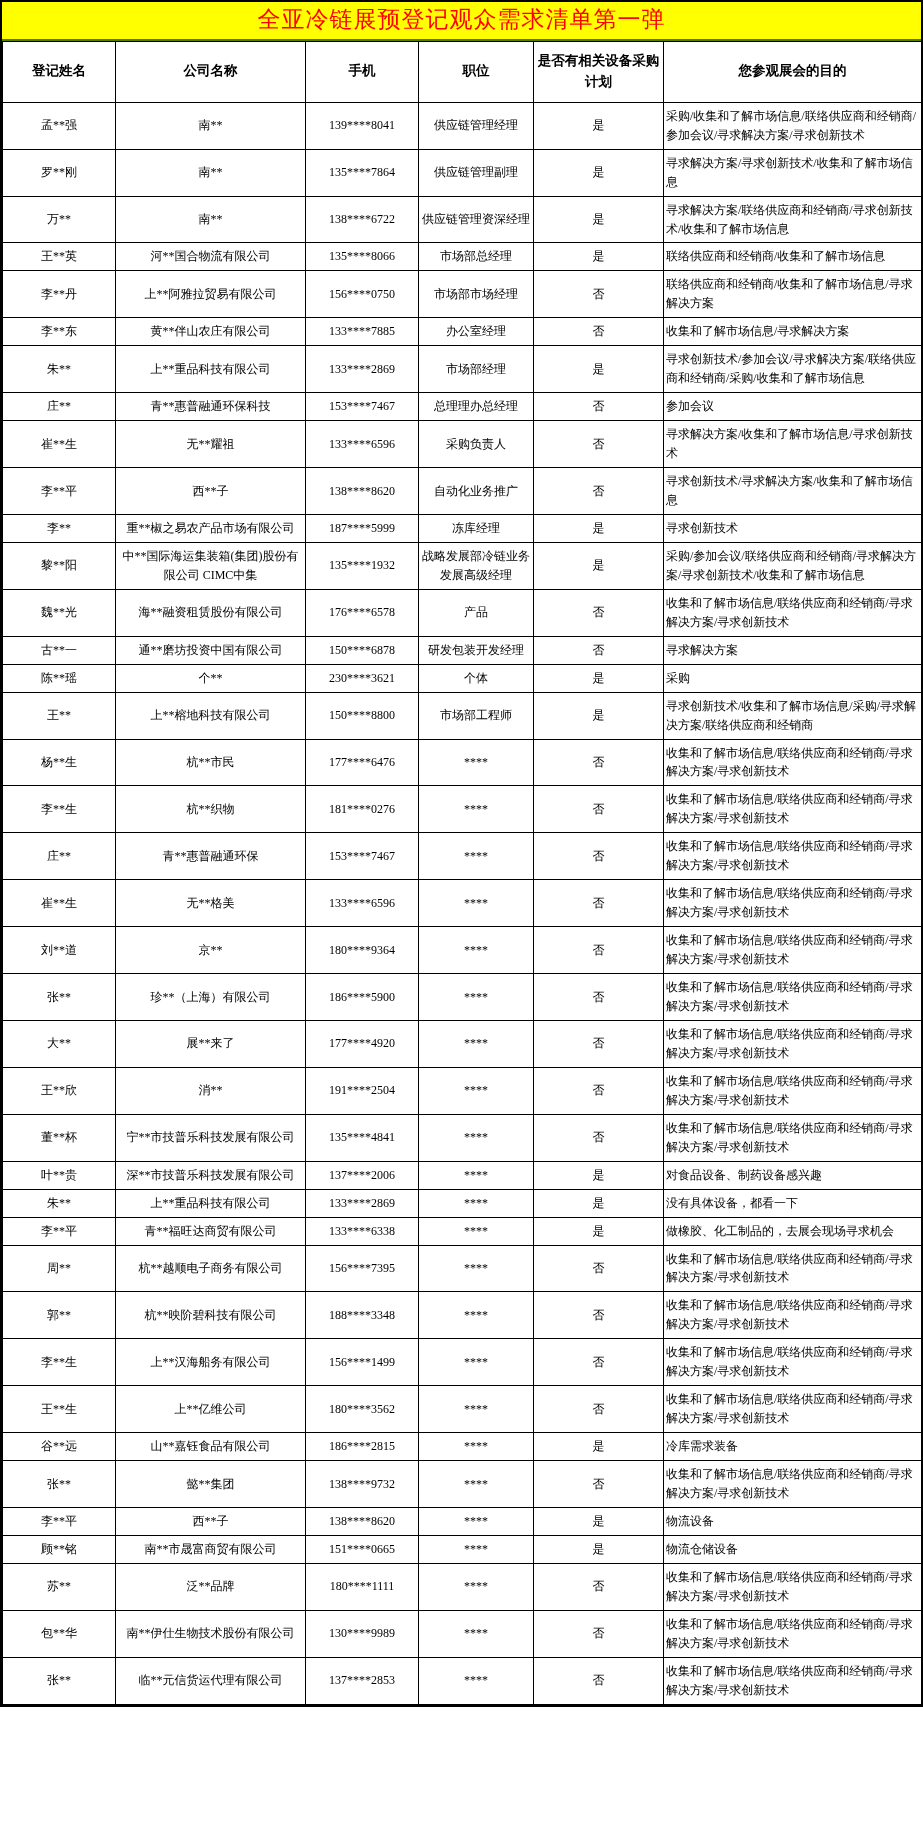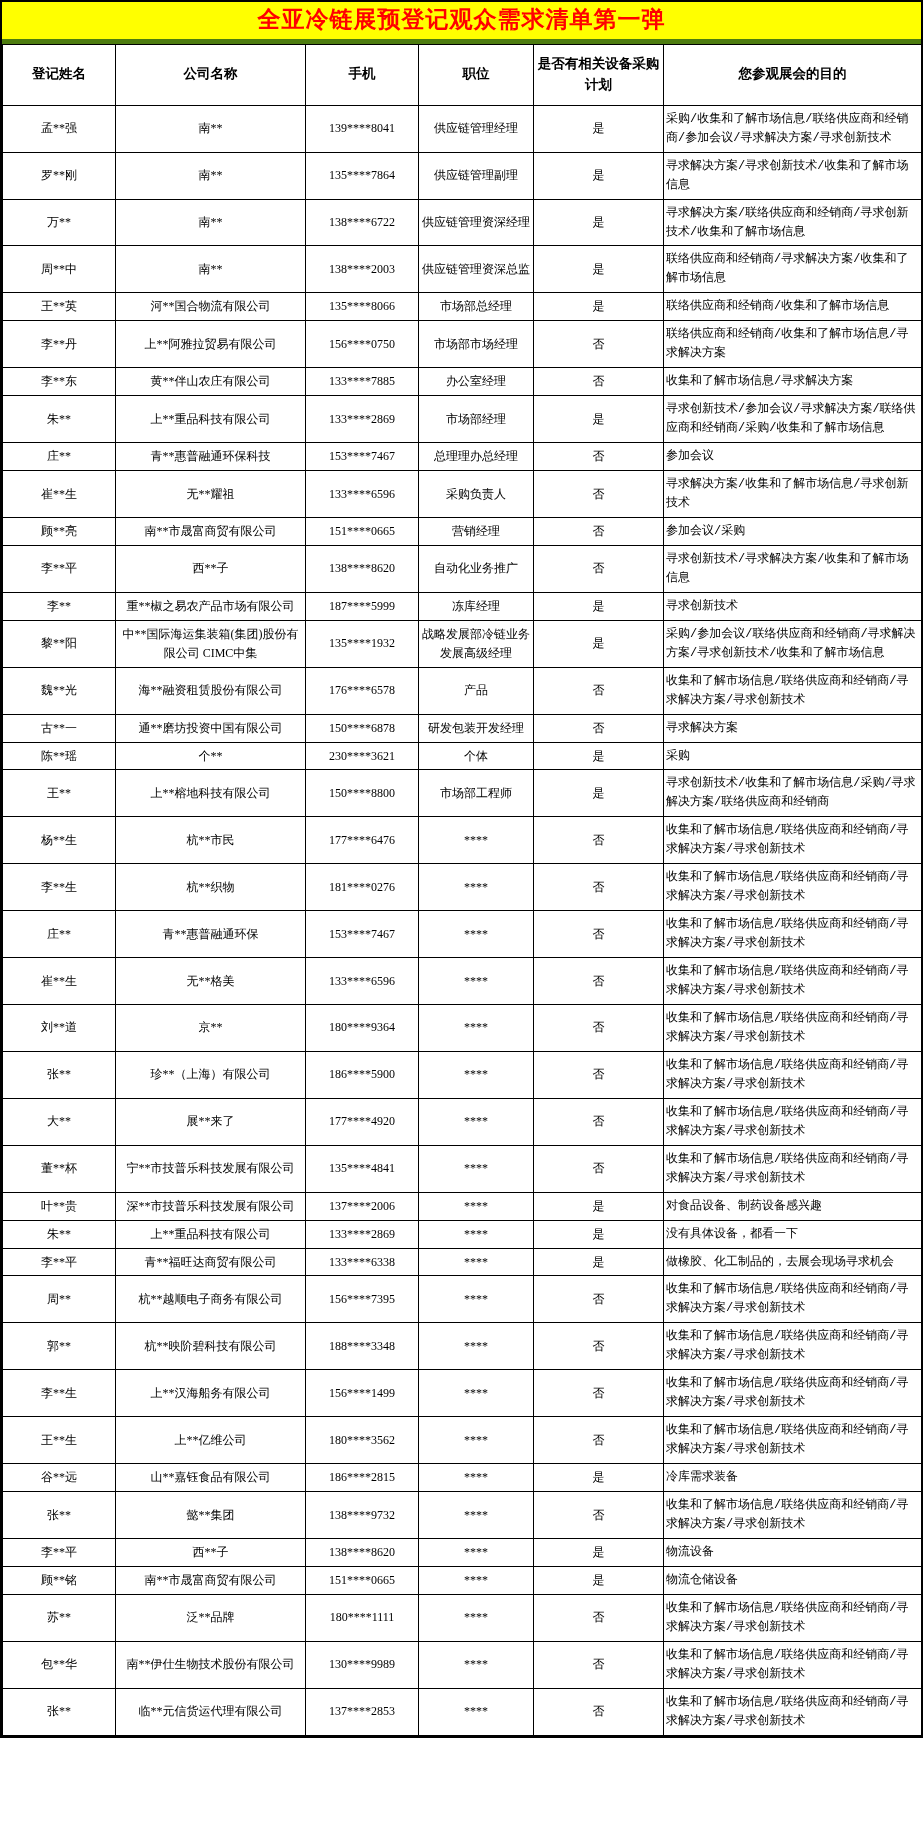--- a/index.html
+++ b/index.html
@@ -10,26 +10,26 @@
   }
   .sheet {
     width: 923px;
     box-sizing: border-box;
     background: #ffffff;
     border: 2px solid #000000;
   }
   .title-bar {
     background: #ffff00;
     color: #ff0000;
-    font-weight: bold;
+    font-weight: normal;
     font-size: 23px;
     text-align: center;
     line-height: 1.3;
     padding: 3px 0 4px 0;
-    border-bottom: 5px solid #4d7c0f;
+    border-bottom: 2px solid #4d7c0f;
     letter-spacing: 1px;
   }
   table.reg {
     width: 100%;
     border-collapse: collapse;
     table-layout: fixed;
     background: #ffffff;
   }
   table.reg col.c1 { width: 113px; }
   table.reg col.c2 { width: 190px; }
@@ -56,21 +56,20 @@
     line-height: 1.58;
     padding: 4px 2px;
     vertical-align: middle;
     color: #000000;
   }
   td.center { text-align: center; }
   td.purpose {
     text-align: left;
     padding-left: 4px;
     padding-right: 3px;
-    font-family: Liberation Mono, monospace;
   }
 </style>
 </head>
 <body>
 
 <div class="sheet">
   <div class="title-bar">全亚冷链展预登记观众需求清单第一弹</div>
   <table class="reg">
     <colgroup>
       <col class="c1">
@@ -109,28 +108,20 @@
         </tr>
         <tr>
           <td class="center">万**</td>
           <td class="center">南**</td>
           <td class="center">138****6722</td>
           <td class="center">供应链管理资深经理</td>
           <td class="center">是</td>
           <td class="purpose">寻求解决方案/联络供应商和经销商/寻求创新技术/收集和了解市场信息</td>
         </tr>
         <tr>
-          <td class="center">周**中</td>
-          <td class="center">南**</td>
-          <td class="center">138****2003</td>
-          <td class="center">供应链管理资深总监</td>
-          <td class="center">是</td>
-          <td class="purpose">联络供应商和经销商/寻求解决方案/收集和了解市场信息</td>
-        </tr>
-        <tr>
           <td class="center">王**英</td>
           <td class="center">河**国合物流有限公司</td>
           <td class="center">135****8066</td>
           <td class="center">市场部总经理</td>
           <td class="center">是</td>
           <td class="purpose">联络供应商和经销商/收集和了解市场信息</td>
         </tr>
         <tr>
           <td class="center">李**丹</td>
           <td class="center">上**阿雅拉贸易有限公司</td>
@@ -165,28 +156,20 @@
         </tr>
         <tr>
           <td class="center">崔**生</td>
           <td class="center">无**耀祖</td>
           <td class="center">133****6596</td>
           <td class="center">采购负责人</td>
           <td class="center">否</td>
           <td class="purpose">寻求解决方案/收集和了解市场信息/寻求创新技术</td>
         </tr>
         <tr>
-          <td class="center">顾**亮</td>
-          <td class="center">南**市晟富商贸有限公司</td>
-          <td class="center">151****0665</td>
-          <td class="center">营销经理</td>
-          <td class="center">否</td>
-          <td class="purpose">参加会议/采购</td>
-        </tr>
-        <tr>
           <td class="center">李**平</td>
           <td class="center">西**子</td>
           <td class="center">138****8620</td>
           <td class="center">自动化业务推广</td>
           <td class="center">否</td>
           <td class="purpose">寻求创新技术/寻求解决方案/收集和了解市场信息</td>
         </tr>
         <tr>
           <td class="center">李**</td>
           <td class="center">重**椒之易农产品市场有限公司</td>
@@ -280,20 +263,28 @@
           <td class="center">珍**（上海）有限公司</td>
           <td class="center">186****5900</td>
           <td class="center">****</td>
           <td class="center">否</td>
           <td class="purpose">收集和了解市场信息/联络供应商和经销商/寻求解决方案/寻求创新技术</td>
         </tr>
         <tr>
           <td class="center">大**</td>
           <td class="center">展**来了</td>
           <td class="center">177****4920</td>
+          <td class="center">****</td>
+          <td class="center">否</td>
+          <td class="purpose">收集和了解市场信息/联络供应商和经销商/寻求解决方案/寻求创新技术</td>
+        </tr>
+        <tr>
+          <td class="center">王**欣</td>
+          <td class="center">消**</td>
+          <td class="center">191****2504</td>
           <td class="center">****</td>
           <td class="center">否</td>
           <td class="purpose">收集和了解市场信息/联络供应商和经销商/寻求解决方案/寻求创新技术</td>
         </tr>
         <tr>
           <td class="center">董**杯</td>
           <td class="center">宁**市技普乐科技发展有限公司</td>
           <td class="center">135****4841</td>
           <td class="center">****</td>
           <td class="center">否</td>

